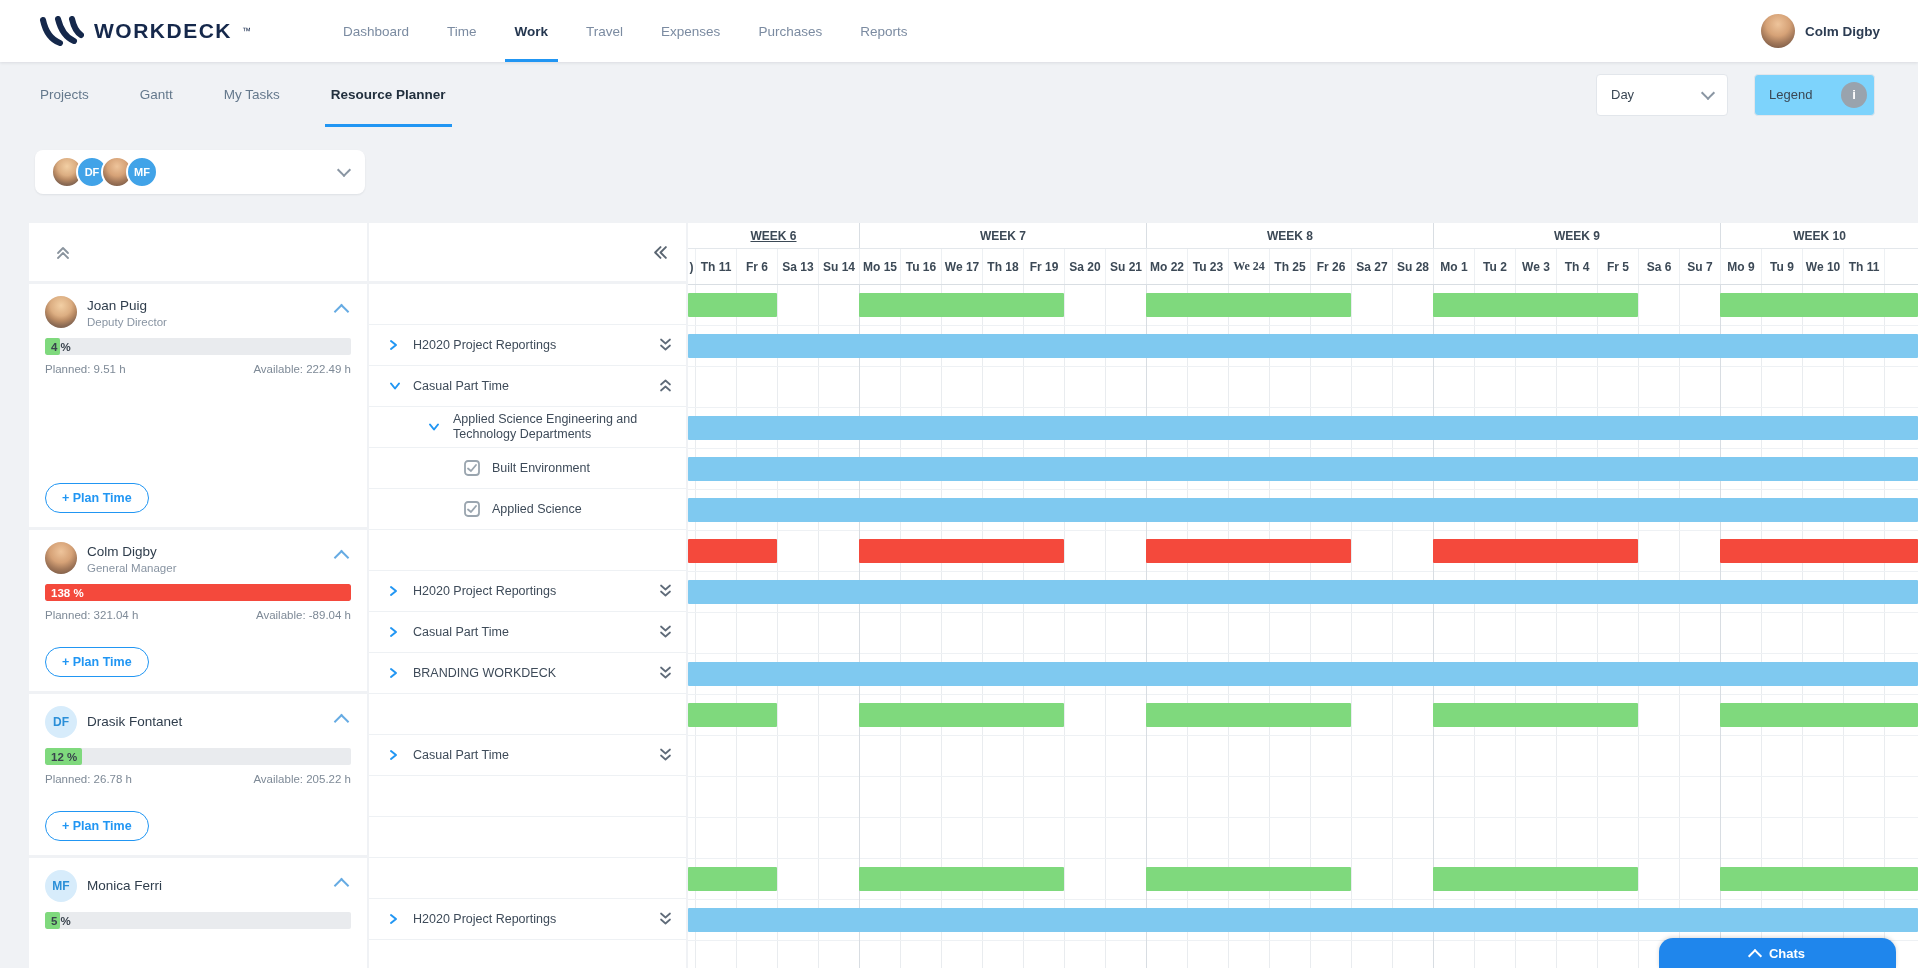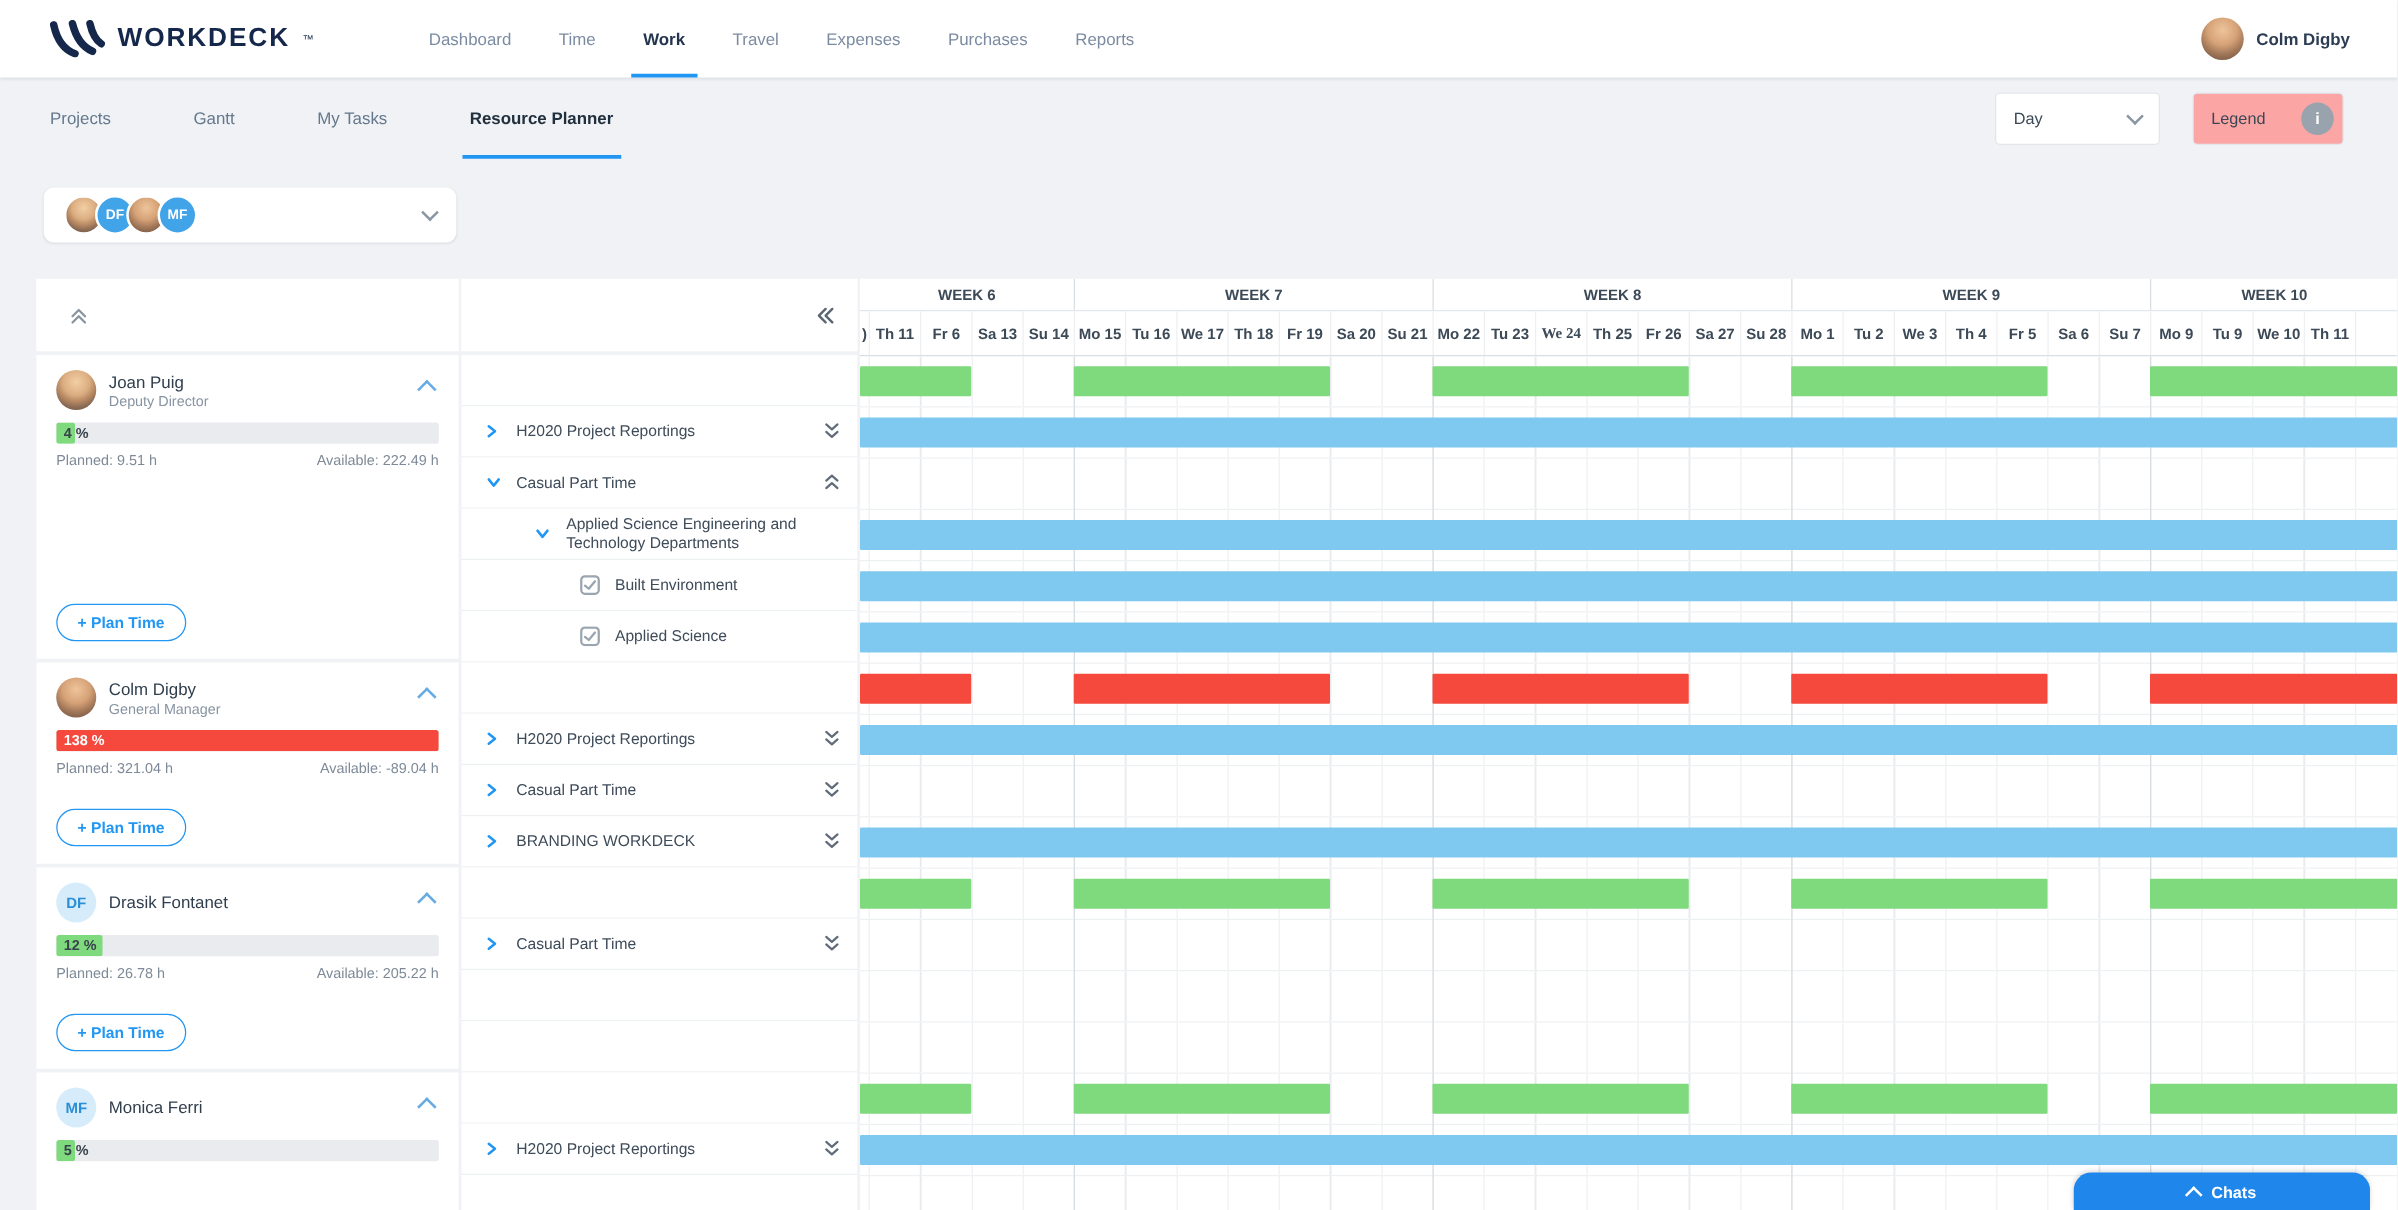--- a/index.html
+++ b/index.html
@@ -15,28 +15,28 @@
   .nav-item.active{color:#24364f;font-weight:bold;}
   .nav-item.active::after{content:"";position:absolute;left:-10px;right:-10px;bottom:0;height:3px;background:#2196f3;}
   .nav-user{margin-left:auto;display:flex;align-items:center;gap:10px;cursor:pointer;}
   .nav-user-name{font-size:13.5px;font-weight:bold;color:#2c3c52;}
   .avatar{border-radius:50%;flex:none;}
   .photo-a{background:radial-gradient(circle at 50% 30%,#f2cfa4 0%,#dcae82 38%,#b98a63 56%,#8a6a54 74%,#6e5345 100%);}
   .photo-b{background:radial-gradient(circle at 50% 30%,#eec49b 0%,#d6a277 40%,#a4795a 64%,#63493b 100%);}
 
   
   .tabs-row{height:65px;display:flex;align-items:center;padding:0 43px 0 40px;}
-  .tabs{display:flex;gap:66px;height:100%;align-items:center;}
+  .tabs{display:flex;gap:51px;height:100%;align-items:center;}
   .tab{font-size:13.5px;color:#64788c;position:relative;height:100%;display:flex;align-items:center;cursor:pointer;}
   .tab.active{color:#22303e;font-weight:bold;}
   .tab.active::after{content:"";position:absolute;left:-6px;right:-6px;bottom:0;height:3px;background:#2196f3;}
   .controls{margin-left:auto;display:flex;align-items:center;gap:26px;}
   .select{background:#fff;border:1px solid #e2e6eb;border-radius:4px;height:42px;display:flex;align-items:center;justify-content:space-between;padding:0 14px;font-size:13px;color:#3a4754;cursor:pointer;box-sizing:border-box;}
   .chev{width:8px;height:8px;border-right:2px solid #8a96a3;border-bottom:2px solid #8a96a3;transform:rotate(45deg);margin-top:-4px;flex:none;}
-  .legend{width:121px;background:#fca5a5;border:1px solid #e2e6eb;border-radius:4px;height:42px;position:relative;display:flex;align-items:center;padding:0 14px;font-size:13px;color:#3a4754;box-sizing:border-box;cursor:pointer;}
+  .legend{width:121px;background:#7dd3fc;border:1px solid #e2e6eb;border-radius:4px;height:42px;position:relative;display:flex;align-items:center;padding:0 14px;font-size:13px;color:#3a4754;box-sizing:border-box;cursor:pointer;}
   .info-circle{position:absolute;right:7px;top:7px;width:26px;height:26px;border-radius:50%;background:#99a3ad;color:#fff;display:flex;align-items:center;justify-content:center;font-size:13px;font-weight:bold;}
 
   
   .team-pill{margin:23px 0 0 35px;width:330px;height:44px;background:#fff;border-radius:8px;display:flex;align-items:center;padding:0 16px;box-shadow:0 1px 2px rgba(16,24,40,.08);cursor:pointer;box-sizing:border-box;}
   .team-avatars{display:flex;}
   .tp-av{width:32px;height:32px;border:2px solid #fff;margin-left:-7px;box-sizing:border-box;}
   .tp-av:first-child{margin-left:0;}
   .initials-badge{background:#41a3e8;color:#fff;font-size:11px;font-weight:bold;display:flex;align-items:center;justify-content:center;}
   .team-pill .chev{margin-left:auto;}
 
@@ -387,21 +387,21 @@
               </g>
             </svg>
           </div>
         </div>
         <div class="tree-row"></div>
       </div>
   </section>
 
   <section class="timeline">
     <div class="week-row" id="week-row">
-        <div class="week-cell first" style="width: 171px;">WEEK 6</div>
+        <div class="week-cell first" style="width: 171px; text-decoration: underline;">WEEK 6</div>
         <div class="week-cell" style="width: 287px;">WEEK 7</div>
         <div class="week-cell" style="width: 287px;">WEEK 8</div>
         <div class="week-cell" style="width: 287px;">WEEK 9</div>
         <div class="week-cell" style="flex: 1 1 0%; min-width: 164px;">WEEK 10</div>
       </div>
     <div class="day-row" id="day-row">
         <div class="day-cell first" style="width: 7px;">)</div>
         <div class="day-cell" style="width: 41px;">Th 11</div>
         <div class="day-cell" style="width: 41px;">Fr 6</div>
         <div class="day-cell" style="width: 41px;">Sa 13</div>

